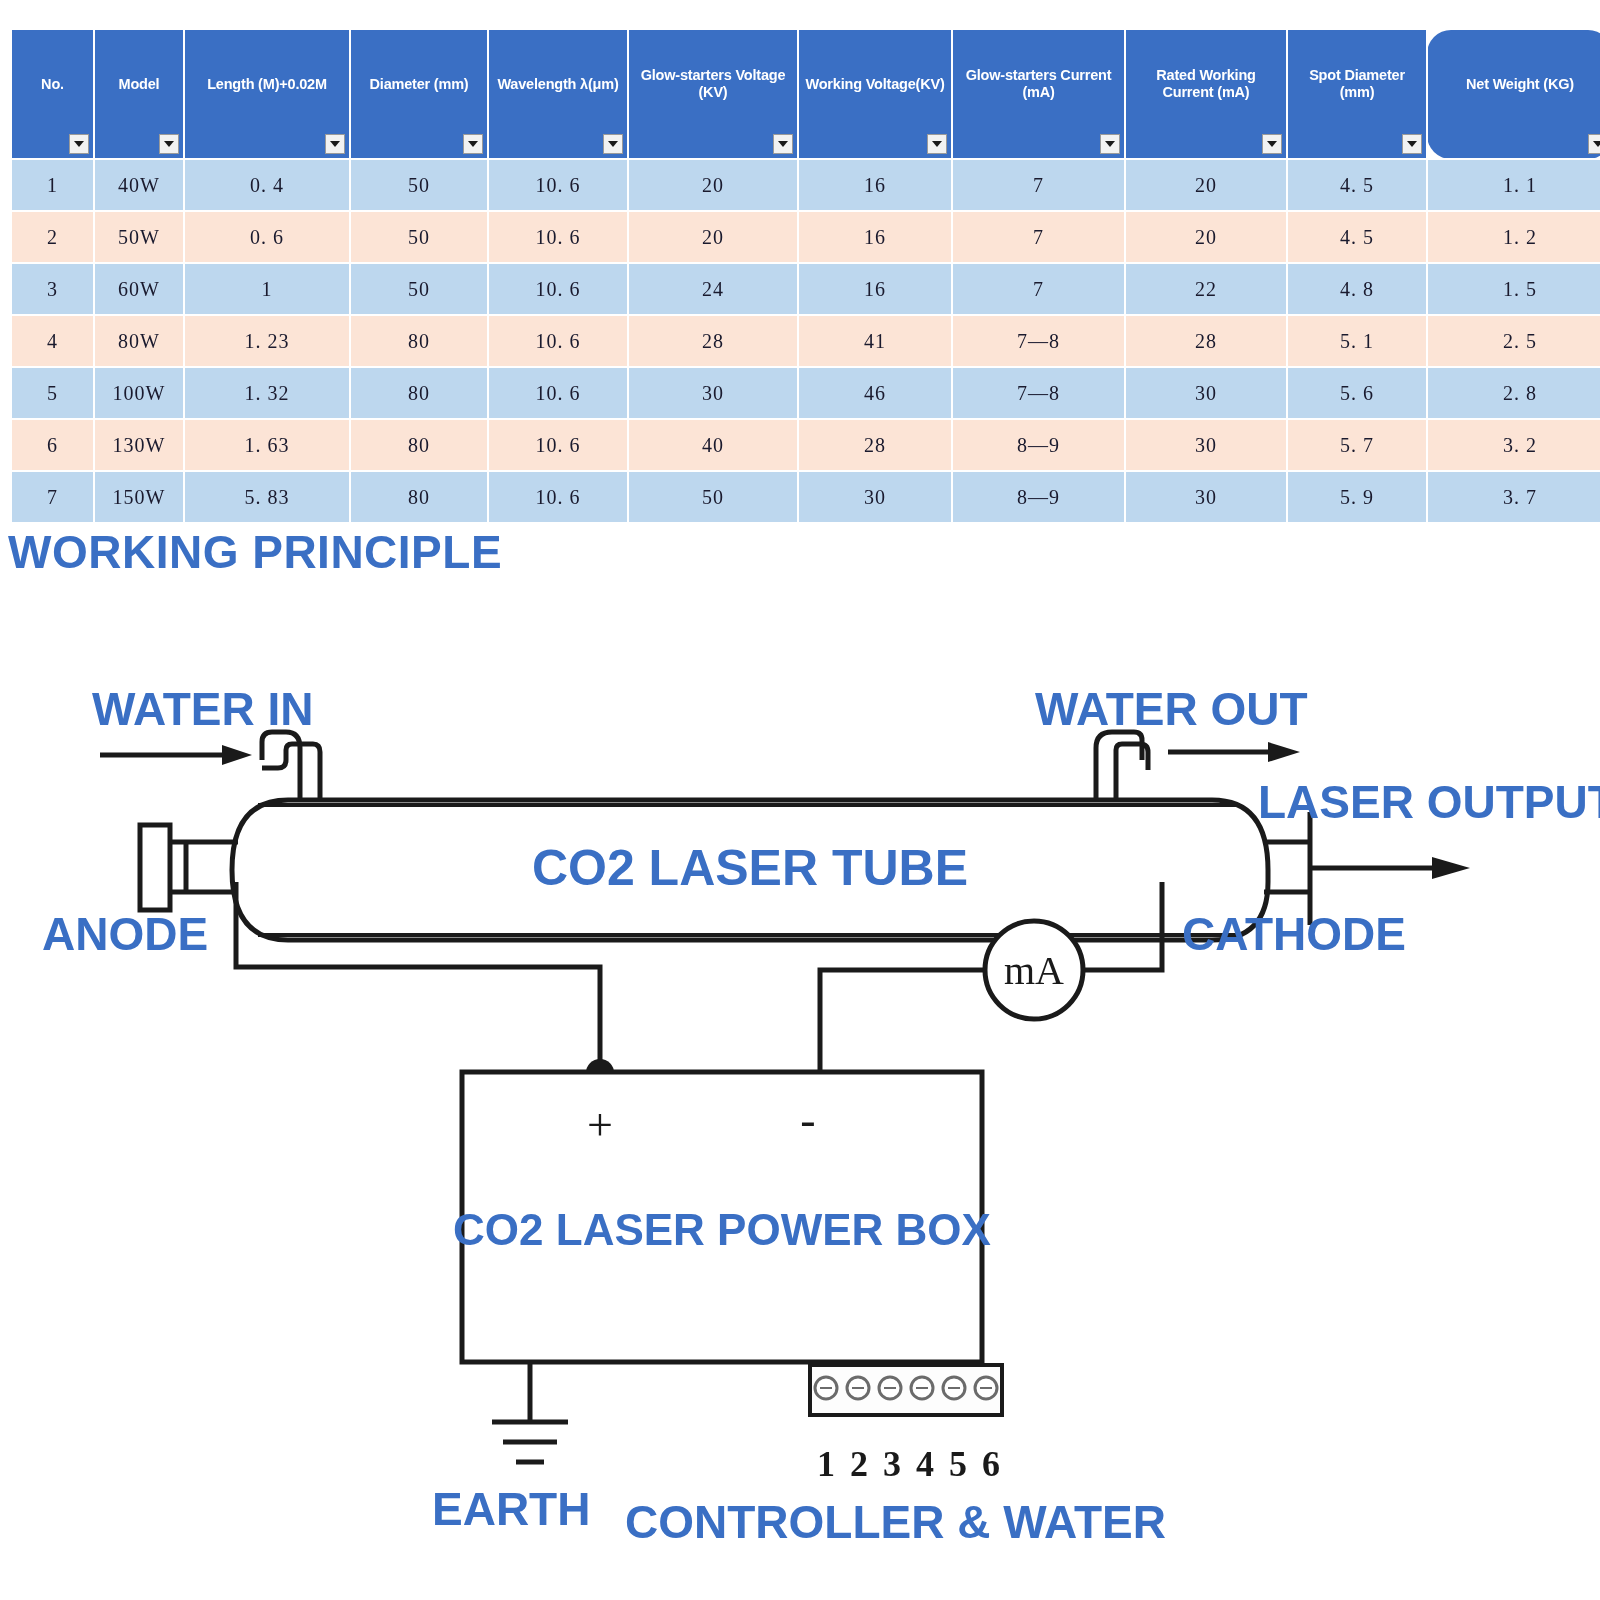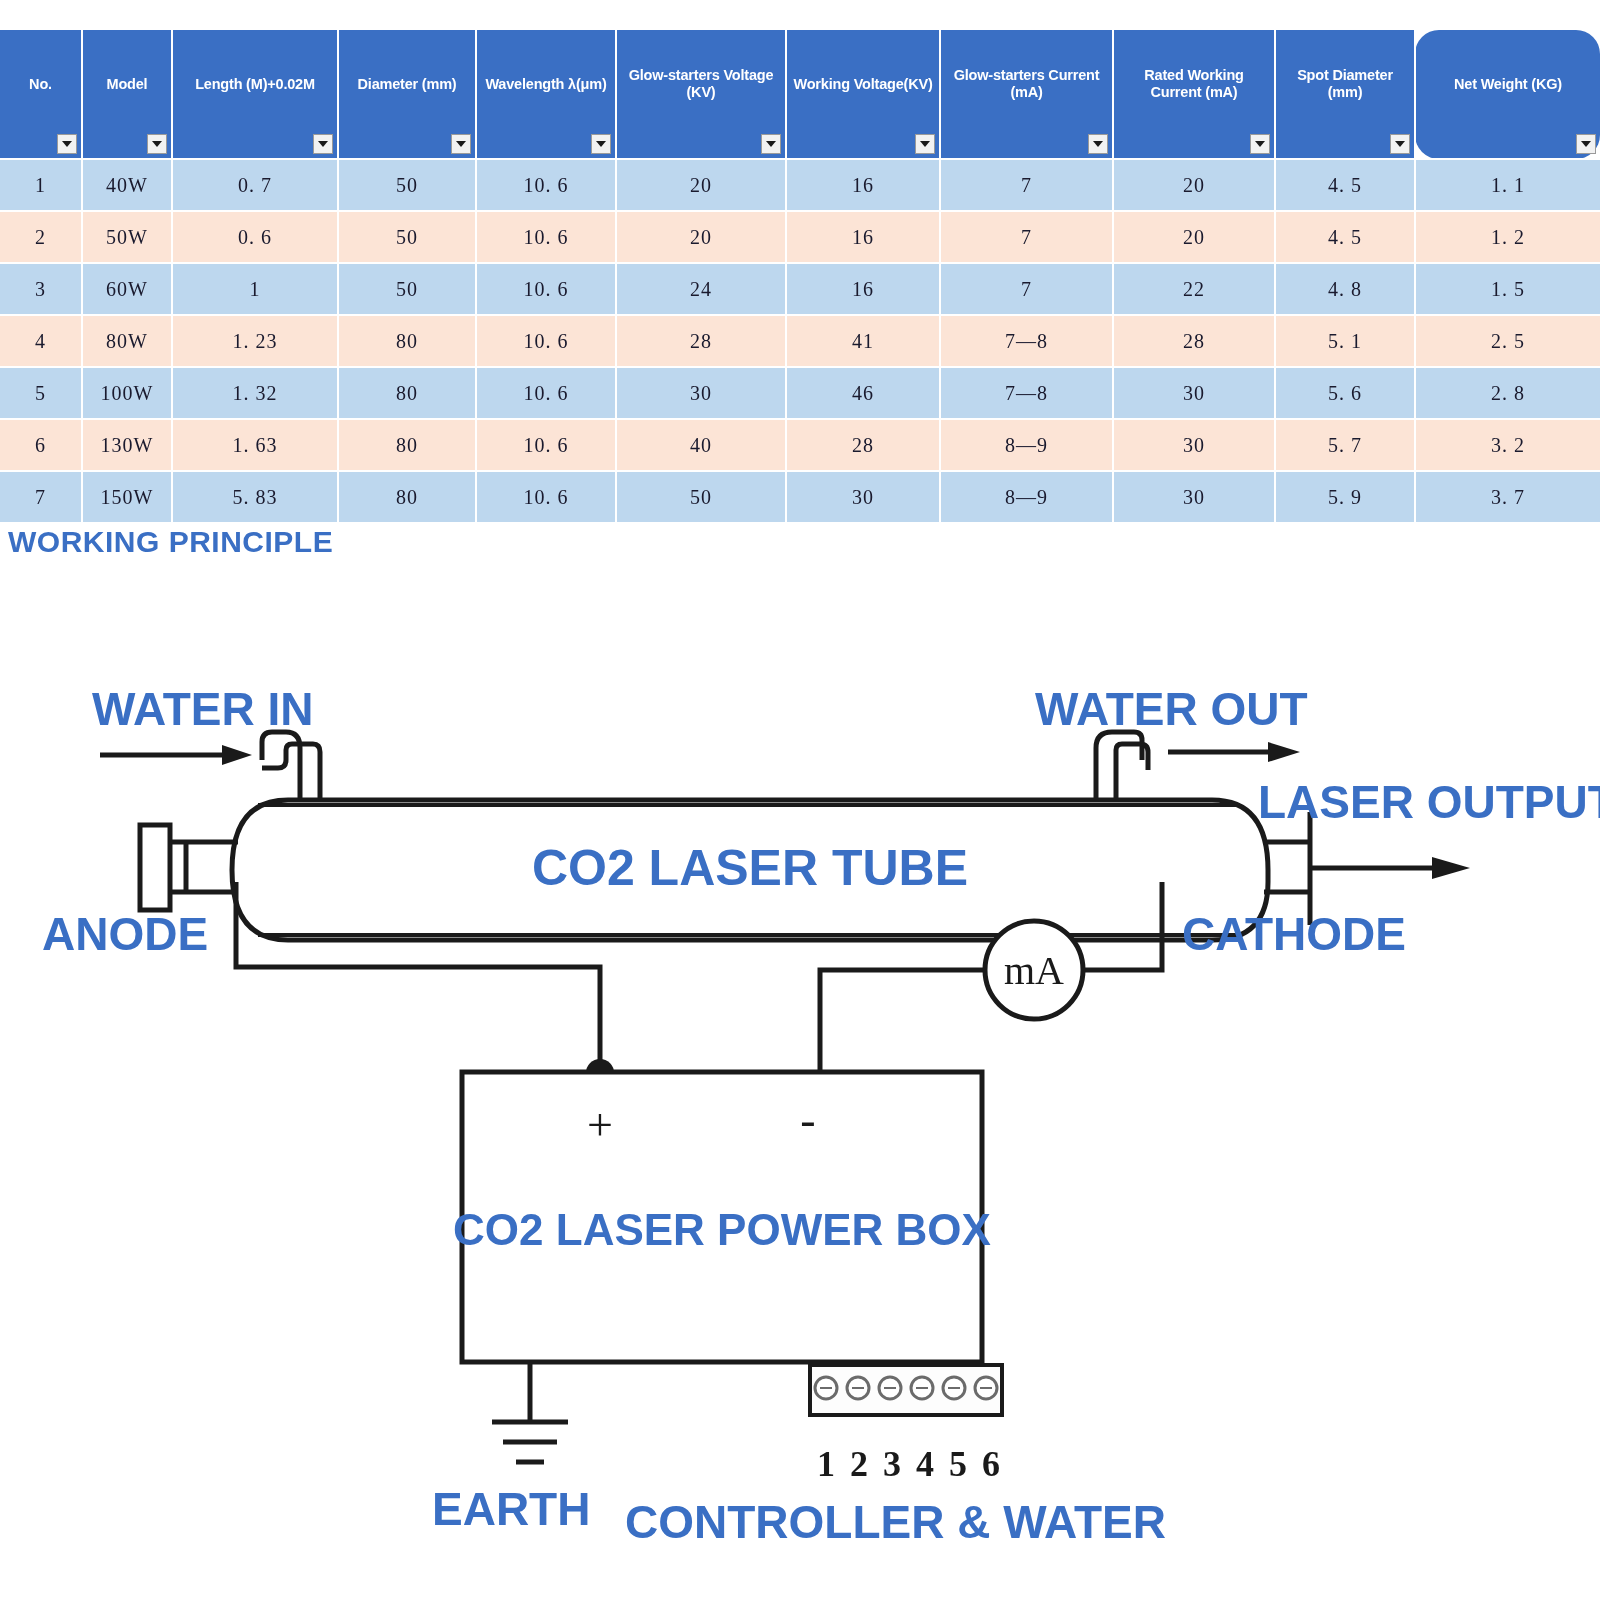--- a/index.html
+++ b/index.html
@@ -1,19 +1,19 @@
 <!DOCTYPE html>
 <html><head>
 <meta charset="utf-8">
 <style>
   html,body{margin:0;padding:0;background:#ffffff;}
   body{width:1600px;height:1600px;font-family:"Liberation Sans",sans-serif;overflow:hidden;}
 
   
-  .spec-wrap{position:absolute;left:0;top:30px;width:1352px;}
+  .spec-wrap{position:absolute;left:12px;top:30px;width:1352px;}
   table.spec{border-collapse:collapse;width:1600px;table-layout:fixed;}
   table.spec th{
     background:#3a6fc4;
     color:#ffffff;
     font-weight:bold;
     font-size:14.5px;
     line-height:1.15;
     text-align:center;
     vertical-align:middle;
     height:104px;
@@ -55,21 +55,21 @@
   tr.band-peach td{background:#fce4d6;}
 
   
   col.c0{width:82px}  col.c1{width:90px}  col.c2{width:166px} col.c3{width:138px}
   col.c4{width:140px} col.c5{width:170px} col.c6{width:154px} col.c7{width:173px}
   col.c8{width:162px} col.c9{width:140px} col.c10{width:185px}
 
   
   .section-title{
     position:absolute;left:8px;top:525px;
-    font-size:30px;font-weight:bold;color:#3a6fc4;
+    font-size:46px;font-weight:bold;color:#3a6fc4;
     letter-spacing:0.5px;
   }
 
   
   .diagram{position:absolute;left:0;top:620px;width:1600px;height:980px;}
   .diagram svg{display:block;}
   .dlabel{
     fill:#3a6fc4;
     font-family:"Liberation Sans",sans-serif;
     font-weight:bold;
@@ -127,21 +127,21 @@
             </span></th>
         <th><span>Net Weight (KG)</span><span class="filter-btn">
               <i></i>
             </span></th>
       </tr>
     </thead>
     <tbody>
         <tr class="band-blue">
           <td>1</td>
           <td>40W</td>
-          <td>0. 7</td>
+          <td>0. 4</td>
           <td>50</td>
           <td>10. 6</td>
           <td>20</td>
           <td>16</td>
           <td>7</td>
           <td>20</td>
           <td>4. 5</td>
           <td>1. 1</td>
         </tr>
         <tr class="band-peach">

